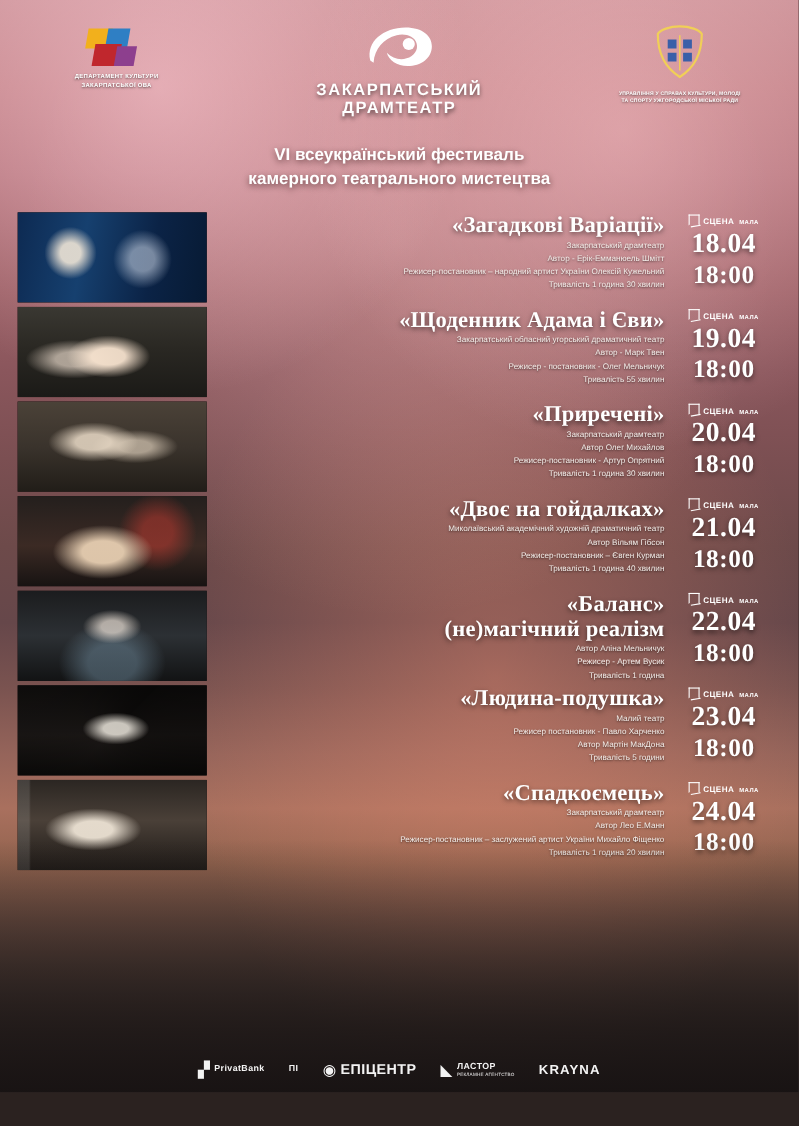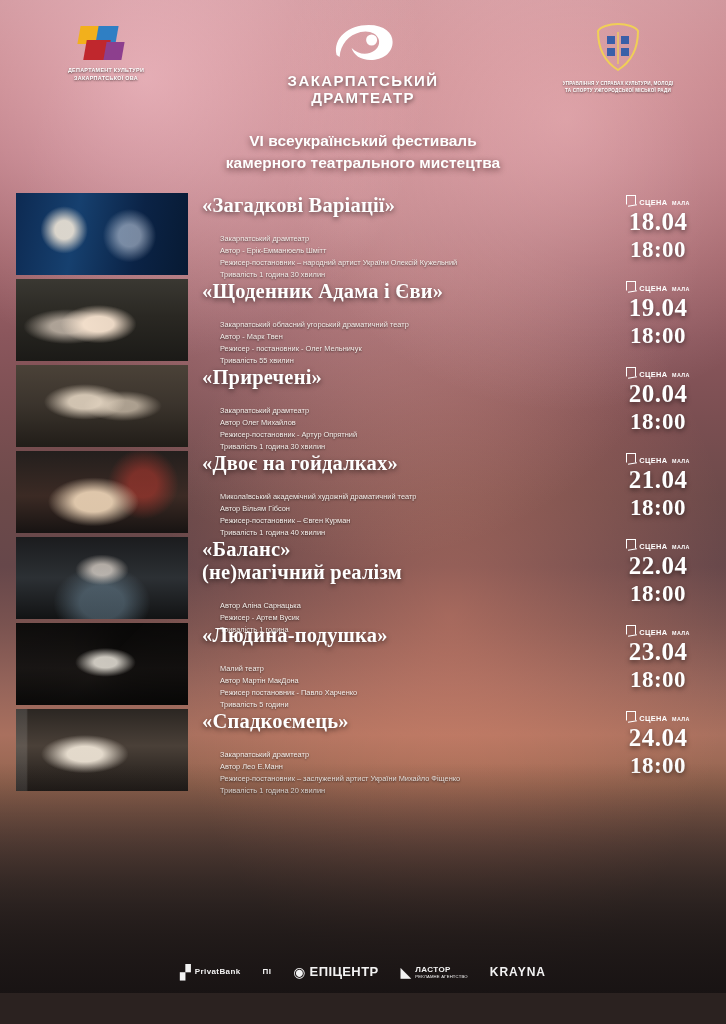--- a/index.html
+++ b/index.html
@@ -176,34 +176,35 @@
     border: 0;
   }
   .thumb .ph { position: absolute; inset: 0; }
 
   .info {
     flex: 1 1 auto;
     padding-left: 14px;
     padding-top: 1px;
     color: #fff;
     min-width: 0;
+    text-align: right;
   }
   .play-title {
     font-family: "Liberation Serif", serif;
     font-size: 20.5px;
     font-weight: bold;
     line-height: 1.12;
     letter-spacing: .2px;
     text-shadow: 0 2px 5px rgba(0,0,0,.55);
   }
   .play-title .second {
     display: block;
   }
   .meta {
-    margin-top: 16px;
+    margin-top: 0;
     padding-left: 18px;
     font-size: 7.4px;
     line-height: 1.62;
     color: #f4eeea;
     text-shadow: 0 1px 2px rgba(0,0,0,.6);
   }
 
   .when {
     flex: 0 0 108px;
     width: 108px;
@@ -445,21 +446,21 @@
             radial-gradient(ellipse at 50% 40%, rgba(225,215,205,.75) 0 8%, rgba(225,215,205,0) 22%),
             radial-gradient(ellipse at 50% 80%, rgba(120,150,170,.45) 0 18%, rgba(120,150,170,0) 40%),
             linear-gradient(180deg,#1b1c1e 0%,#2c3034 50%,#121314 100%);"></div>
       </div>
       <div class="info">
         <div class="play-title">
           <span>«Баланс»</span>
           <span class="second">(не)магічний реалізм</span>
         </div>
         <div class="meta">
-          <div>Автор Аліна Сарнацька</div>
+          <div>Автор Аліна Мельничук</div>
           <div>Режисер - Артем Вусик</div>
           <div>Тривалість 1 година</div>
         </div>
       </div>
       <div class="when">
         <div class="stage">
           <span class="sq"></span>
           <span class="lbl">
             <span class="l1">СЦЕНА</span>
             <span class="l2">МАЛА</span>
@@ -474,22 +475,22 @@
       <div class="thumb">
         <div class="ph" style="background:
             radial-gradient(ellipse at 52% 48%, rgba(235,230,220,.85) 0 9%, rgba(235,230,220,0) 24%),
             conic-gradient(from 45deg at 52% 48%, rgba(0,0,0,.55), rgba(0,0,0,.15), rgba(0,0,0,.6)),
             linear-gradient(180deg,#141211 0%,#201c1a 55%,#0c0b0a 100%);"></div>
       </div>
       <div class="info">
         <div class="play-title">«Людина-подушка»</div>
         <div class="meta">
           <div>Малий театр</div>
+          <div>Режисер постановник - Павло Харченко</div>
           <div>Автор Мартін МакДона</div>
-          <div>Режисер постановник - Павло Харченко</div>
           <div>Тривалість 5 години</div>
         </div>
       </div>
       <div class="when">
         <div class="stage">
           <span class="sq"></span>
           <span class="lbl">
             <span class="l1">СЦЕНА</span>
             <span class="l2">МАЛА</span>
           </span>

